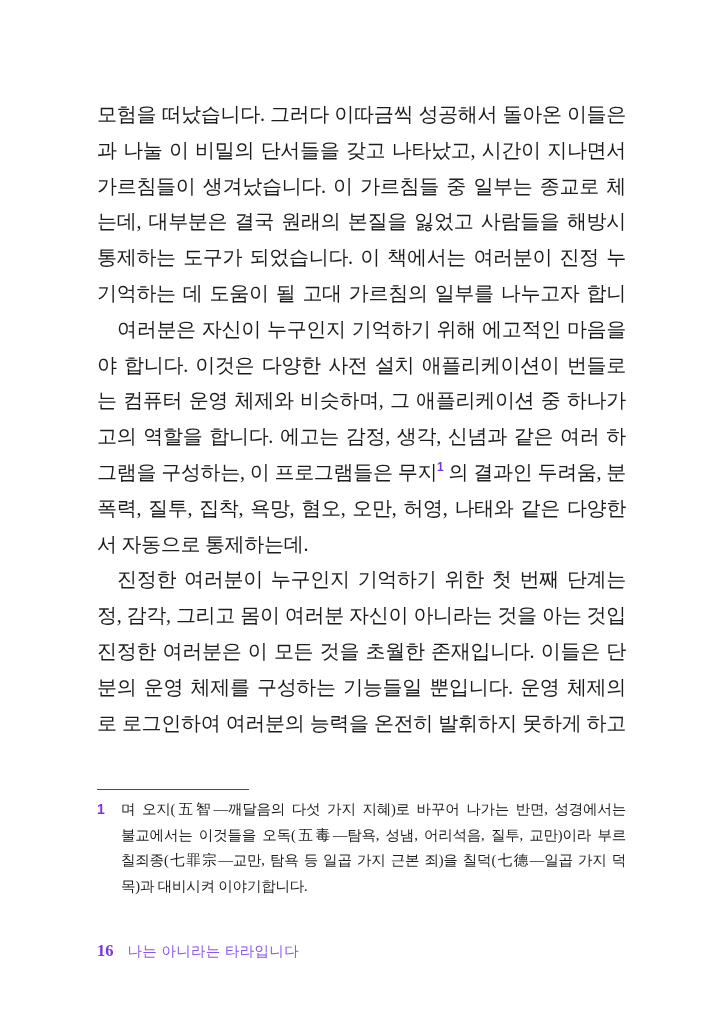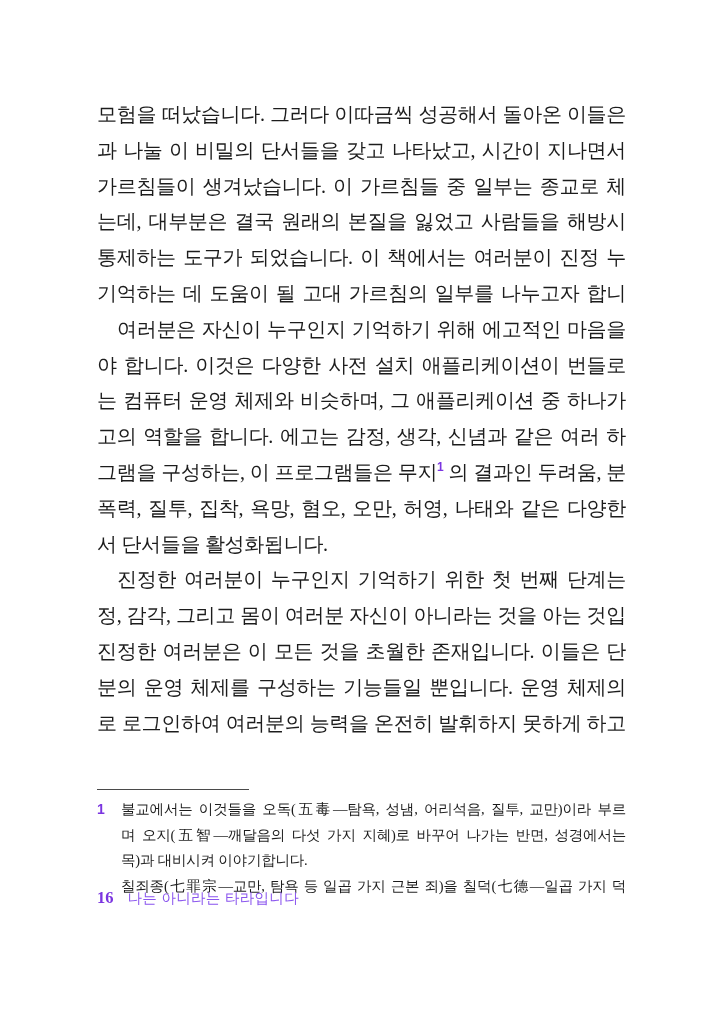--- a/index.html
+++ b/index.html
@@ -76,21 +76,21 @@
     text-align: justify;
     text-align-last: justify;
     height: 25.6px;
     overflow: hidden;
   }
   .fn-line.last { text-align-last: left; }
   
   .footer {
     position: absolute;
     left: 97px;
-    top: 888px;
+    top: 941px;
     display: flex;
     align-items: baseline;
     gap: 14px;
   }
   .footer-num {
     font-weight: bold;
     font-size: 16.5px;
     color: var(--accent, #7b35e0);
     font-family: "Liberation Serif", "DejaVu Serif", serif;
   }
@@ -114,37 +114,37 @@
     <div class="line">통제하는 도구가 되었습니다. 이 책에서는 여러분이 진정 누구인지</div>
     <div class="line para-end">기억하는 데 도움이 될 고대 가르침의 일부를 나누고자 합니다.</div>
     <div class="line indent">여러분은 자신이 누구인지 기억하기 위해 에고적인 마음을 이해해</div>
     <div class="line">야 합니다. 이것은 다양한 사전 설치 애플리케이션이 번들로 제공되</div>
     <div class="line">는 컴퓨터 운영 체제와 비슷하며, 그 애플리케이션 중 하나가 바로 에</div>
     <div class="line">고의 역할을 합니다. 에고는 감정, 생각, 신념과 같은 여러 하위 프로</div>
     <div class="line">
       <span>그램을 구성하는, 이 프로그램들은 무지</span><span class="sup">1</span><span> 의 결과인 두려움, 분노,</span>
     </div>
     <div class="line">폭력, 질투, 집착, 욕망, 혐오, 오만, 허영, 나태와 같은 다양한 상황에</div>
-    <div class="line para-end">서 단서들을 활성화됩니다.</div>
+    <div class="line para-end">서 자동으로 통제하는데.</div>
     <div class="line indent">진정한 여러분이 누구인지 기억하기 위한 첫 번째 단계는 마음, 감</div>
     <div class="line">정, 감각, 그리고 몸이 여러분 자신이 아니라는 것을 아는 것입니다.</div>
     <div class="line">진정한 여러분은 이 모든 것을 초월한 존재입니다. 이들은 단지 여러</div>
     <div class="line">분의 운영 체제를 구성하는 기능들일 뿐입니다. 운영 체제의 관리자</div>
     <div class="line">로 로그인하여 여러분의 능력을 온전히 발휘하지 못하게 하고 자유</div>
   </div>
 
   <div class="footnote-rule"></div>
 
   <div class="footnote">
     <div class="fn-marker">1</div>
     <div class="fn-lines">
+      <div class="fn-line">며 오지(五智—깨달음의 다섯 가지 지혜)로 바꾸어 나가는 반면, 성경에서는</div>
       <div class="fn-line">불교에서는 이것들을 오독(五毒—탐욕, 성냄, 어리석음, 질투, 교만)이라 부르</div>
-      <div class="fn-line">며 오지(五智—깨달음의 다섯 가지 지혜)로 바꾸어 나가는 반면, 성경에서는</div>
+      <div class="fn-line">칠죄종(七罪宗—교만, 탐욕 등 일곱 가지 근본 죄)을 칠덕(七德—일곱 가지 덕</div>
       <div class="fn-line last">목)과 대비시켜 이야기합니다.</div>
-      <div class="fn-line">칠죄종(七罪宗—교만, 탐욕 등 일곱 가지 근본 죄)을 칠덕(七德—일곱 가지 덕</div>
     </div>
   </div>
 
   <div class="footer">
     <span class="footer-num">16</span>
     <span class="footer-title">나는 아니라는 타라입니다</span>
   </div>
 
 </div>
 

